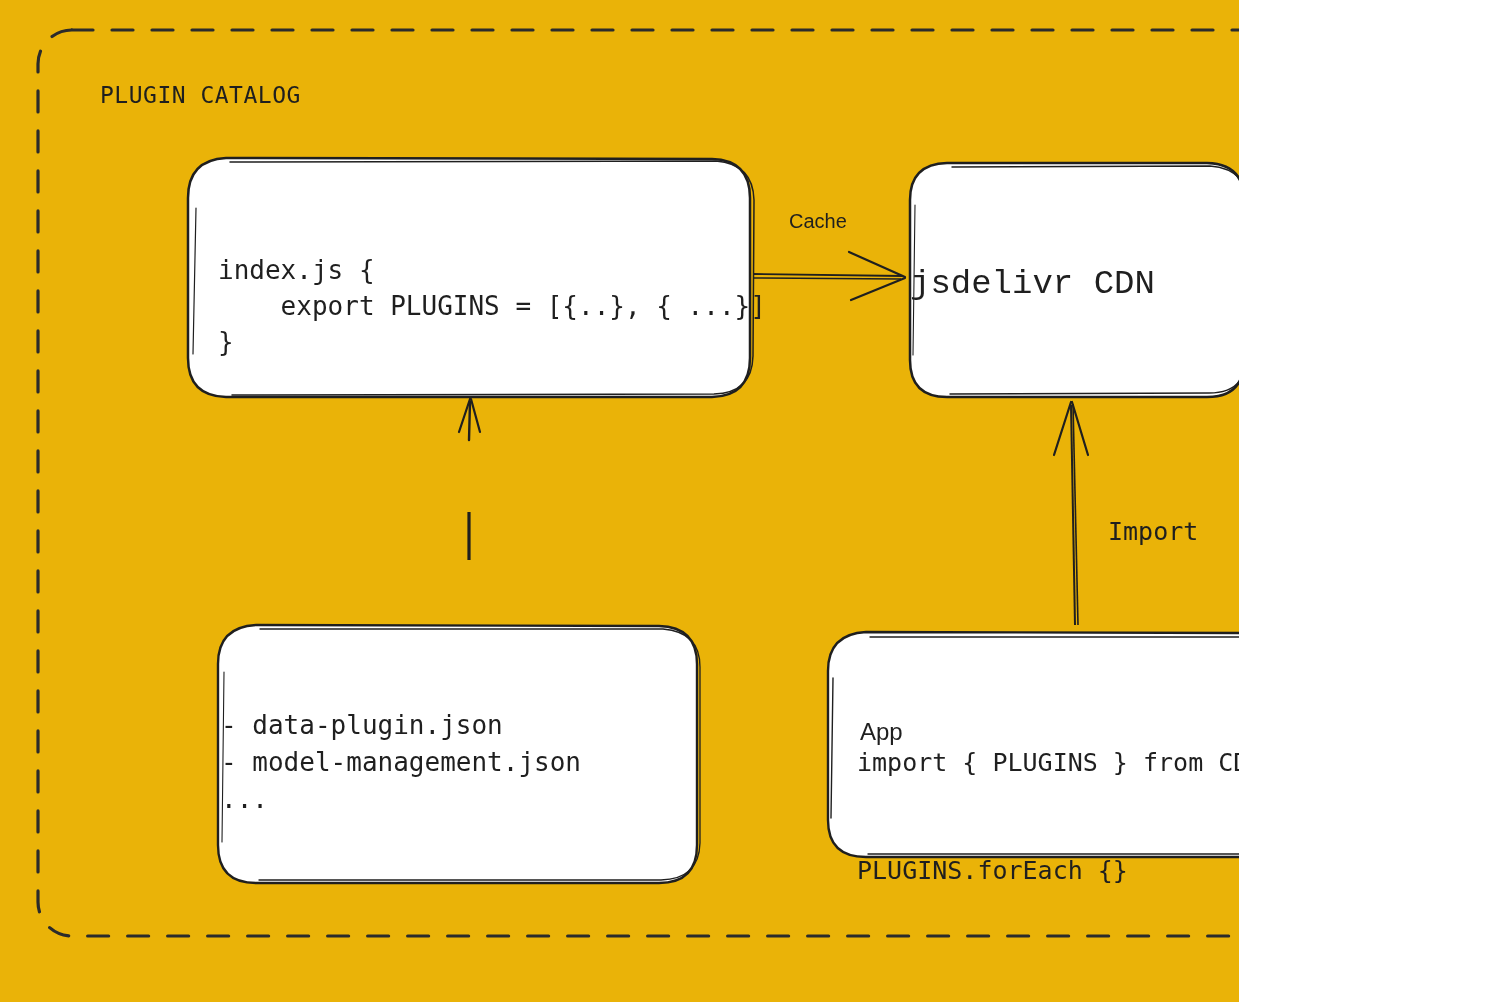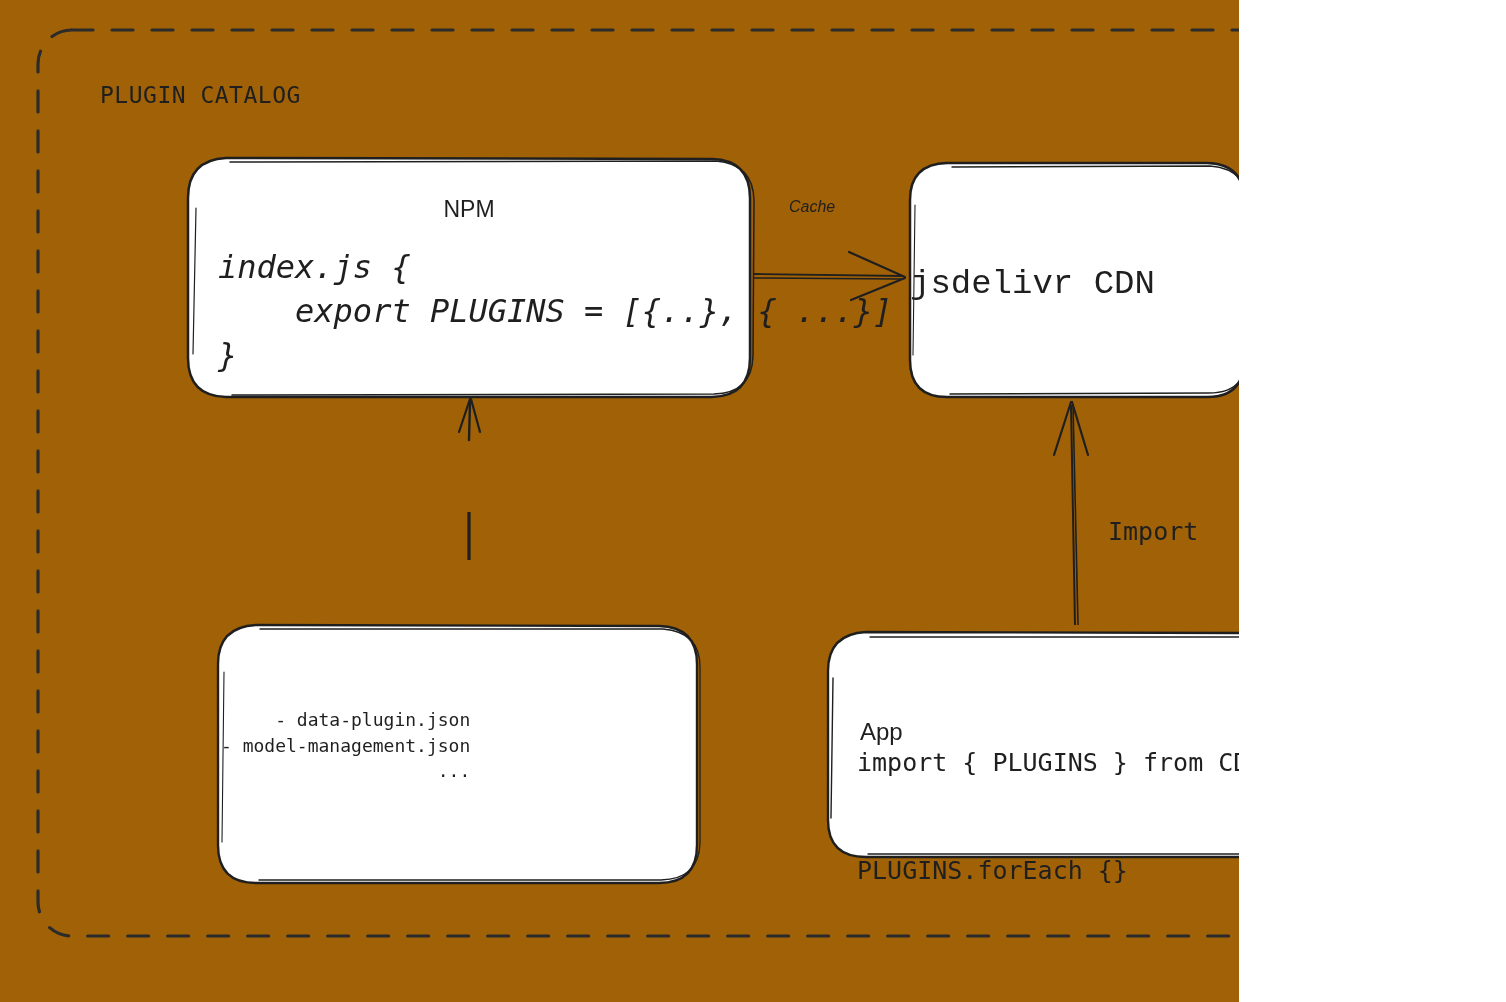--- a/index.html
+++ b/index.html
@@ -4,21 +4,21 @@
 <style>
   html, body {
     margin: 0;
     padding: 0;
     background: #ffffff;
   }
   #canvas {
     position: relative;
     width: 1239px;
     height: 1002px;
-    background: #a16207;
+    background: #eab308;
     overflow: hidden;
     font-family: "DejaVu Sans Mono", monospace;
     color: #1f1f1f;
   }
   #sketch-layer {
     position: absolute;
     left: 0;
     top: 0;
     width: 1506px;
     height: 1002px;
@@ -44,42 +44,40 @@
   
   #npm-title {
     left: 188px;
     top: 194px;
     width: 562px;
     text-align: center;
     font-size: 23px;
   }
   #npm-code {
     left: 218px;
-    top: 245px;
-    font-size: 32px;
+    top: 253px;
+    font-size: 26px;
     line-height: 1.38;
-    font-style: italic;
   }
 
   
   #cdn-title {
     left: 910px;
     top: 262px;
     width: 334px;
     text-align: left;
     font-size: 34px;
     font-family: Liberation Mono, monospace;
   }
 
   
   #cache-label {
     left: 789px;
-    top: 196px;
-    font-size: 16px;
-    font-style: italic;
+    top: 208px;
+    font-size: 20px;
   }
   #import-label {
     left: 1108px;
     top: 515px;
     font-size: 25px;
   }
   #build-label {
     left: 345px;
     top: 446px;
     width: 250px;
@@ -90,23 +88,22 @@
   #repo-label {
     left: 288px;
     top: 567px;
     font-size: 25px;
   }
 
   
   #repo-code {
     left: 221px;
     top: 707px;
-    font-size: 18px;
+    font-size: 26px;
     line-height: 1.42;
-    text-align: right;
   }
 
   
   #app-title {
     left: 860px;
     top: 680px;
     font-size: 24px;
     margin-top: 36px;
   }
   #app-code {
@@ -167,21 +164,20 @@
       <path d="M 1075,625 L 1071,405" fill="none" stroke="#1f1f1f" stroke-width="2.0"></path>
       <path d="M 1078,625 L 1073,404" fill="none" stroke="#1f1f1f" stroke-width="1.6"></path>
       <path d="M 1054,455 L 1071,402" fill="none" stroke="#1f1f1f" stroke-width="2.2" stroke-linecap="round"></path>
       <path d="M 1088,455 L 1072,402" fill="none" stroke="#1f1f1f" stroke-width="2.2" stroke-linecap="round"></path>
     </g>
 
   </svg>
 
   <div class="txt mono" id="group-title">PLUGIN CATALOG</div>
 
-  <div class="txt sans" id="npm-title">NPM</div>
 
   <div class="txt mono" id="npm-code">index.js {
     export PLUGINS = [{..}, { ...}]
 }</div>
 
   <div class="txt mono" id="cdn-title">jsdelivr CDN</div>
 
   <div class="txt sans" id="cache-label">Cache</div>
 
   <div class="txt mono" id="import-label">Import</div>

